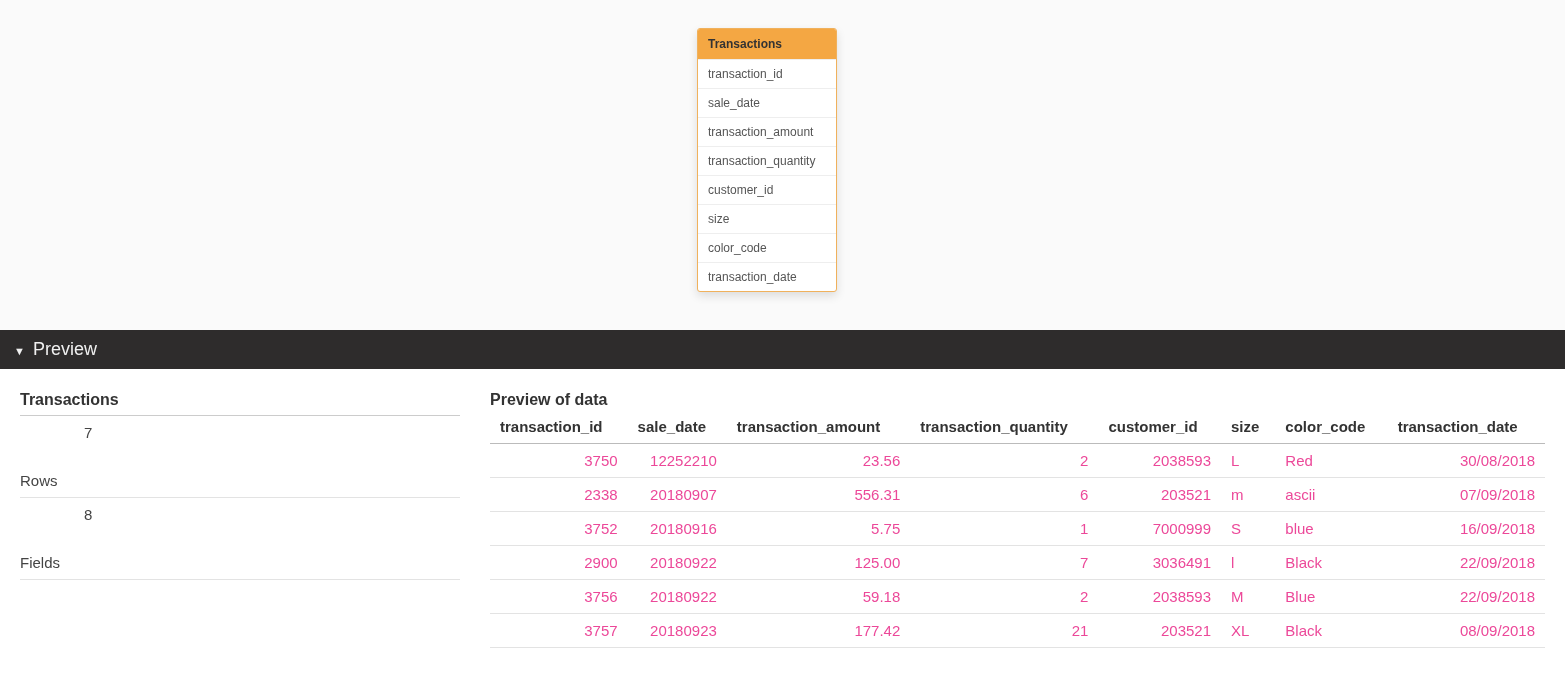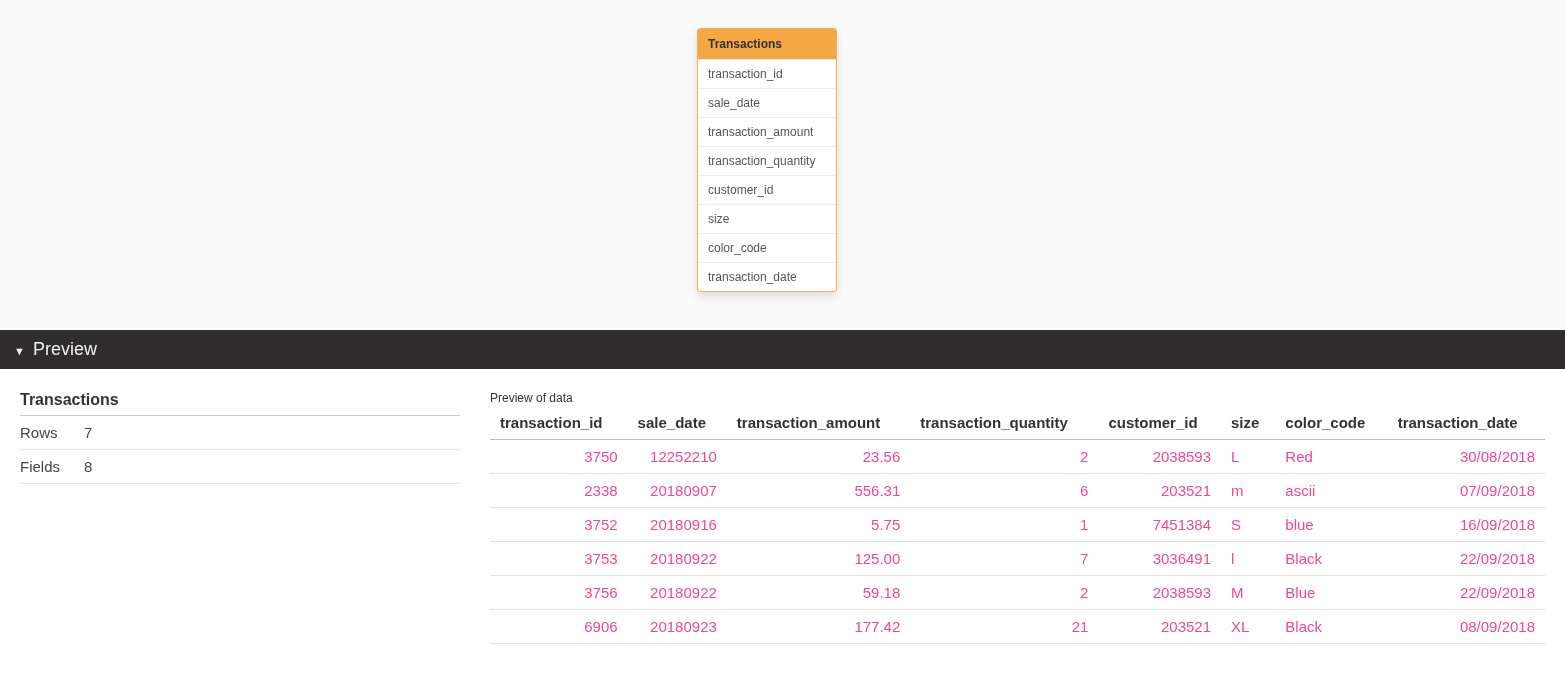--- a/index.html
+++ b/index.html
@@ -71,28 +71,28 @@
     padding-bottom: 6px;
     border-bottom: 1px solid #ccc;
   }
   .meta-row {
     display: flex;
     padding: 8px 0;
     border-bottom: 1px solid #e3e3e3;
     font-size: 15px;
     color: #444;
   }
-  .meta-row .k { width: 64px; flex-shrink: 0; }
+  .meta-row .k { width: 64px; flex-shrink: 0; margin-top: 48px; }
   .meta-row .v { flex: 1; }
   .data-panel {
     flex: 1;
   }
   .data-title {
-    font-weight: 400;
-    font-size: 12px;
+    font-weight: 700;
+    font-size: 16px;
     color: #333;
     padding-bottom: 3px;
   }
   table.data {
     width: 100%;
     border-collapse: collapse;
     font-size: 15px;
   }
   table.data th {
     text-align: left;
@@ -182,47 +182,47 @@
             <td class="num">203521</td>
             <td class="txt">m</td>
             <td class="txt">ascii</td>
             <td class="num">07/09/2018</td>
           </tr>
           <tr>
             <td class="num">3752</td>
             <td class="num">20180916</td>
             <td class="num">5.75</td>
             <td class="num">1</td>
-            <td class="num">7451384</td>
+            <td class="num">7000999</td>
             <td class="txt">S</td>
             <td class="txt">blue</td>
             <td class="num">16/09/2018</td>
           </tr>
           <tr>
-            <td class="num">3753</td>
+            <td class="num">2900</td>
             <td class="num">20180922</td>
             <td class="num">125.00</td>
             <td class="num">7</td>
             <td class="num">3036491</td>
             <td class="txt">l</td>
             <td class="txt">Black</td>
             <td class="num">22/09/2018</td>
           </tr>
           <tr>
             <td class="num">3756</td>
             <td class="num">20180922</td>
             <td class="num">59.18</td>
             <td class="num">2</td>
             <td class="num">2038593</td>
             <td class="txt">M</td>
             <td class="txt">Blue</td>
             <td class="num">22/09/2018</td>
           </tr>
           <tr>
-            <td class="num">6906</td>
+            <td class="num">3757</td>
             <td class="num">20180923</td>
             <td class="num">177.42</td>
             <td class="num">21</td>
             <td class="num">203521</td>
             <td class="txt">XL</td>
             <td class="txt">Black</td>
             <td class="num">08/09/2018</td>
           </tr>
         </tbody>
     </table>

